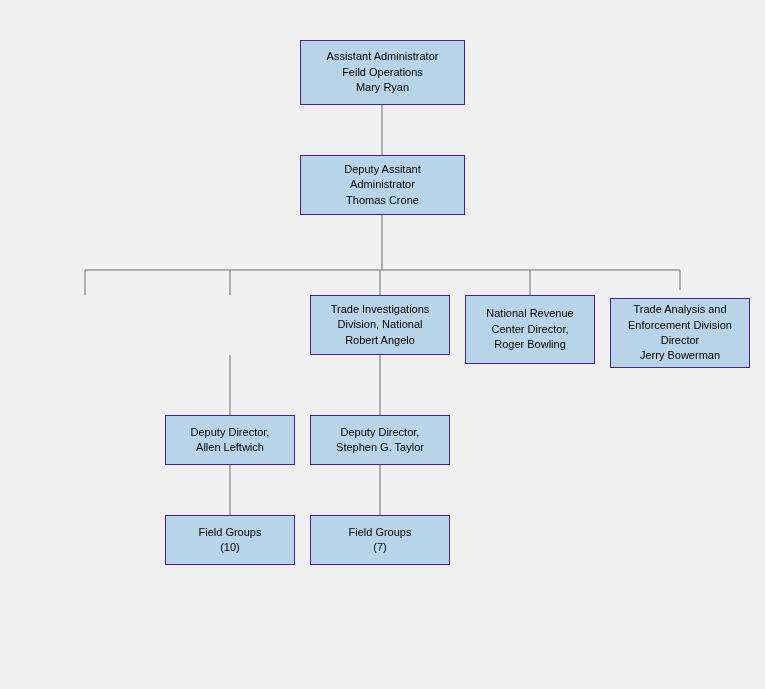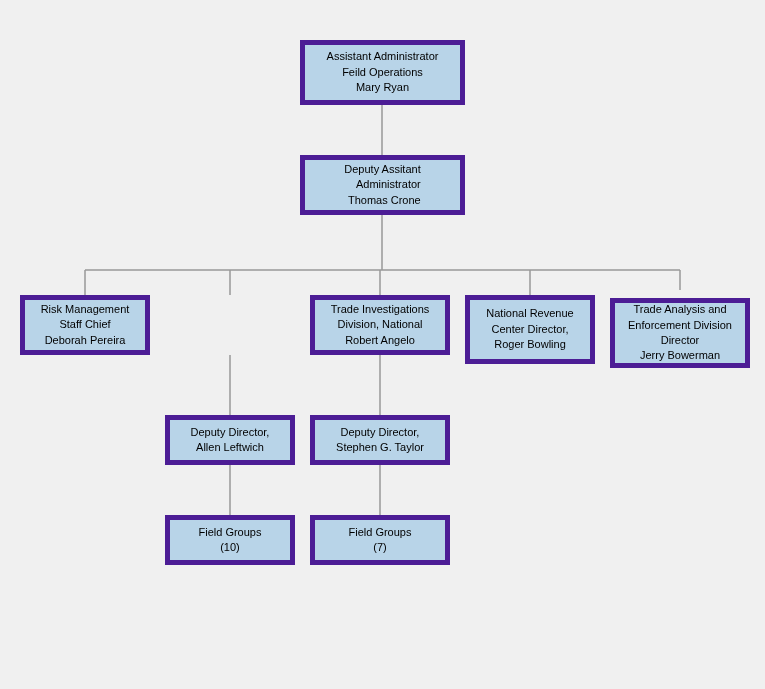--- a/index.html
+++ b/index.html
@@ -13,21 +13,21 @@
     }
     .chart-container {
       width: 765px;
       height: 689px;
       position: relative;
       background: #f0f0f0;
     }
     .org-node {
       position: absolute;
       background: #b8d4e8;
-      border: 5px solid #4c1d95;
+      border: 1px solid #4c1d95;
       text-align: center;
       padding: 6px 8px;
       line-height: 1.4;
       display: flex;
       align-items: center;
       justify-content: center;
     }
     svg.connectors {
       position: absolute;
       top: 0; left: 0;
@@ -63,30 +63,25 @@
     <line x1="380" y1="465" x2="380" y2="515" stroke="#999" stroke-width="1.5"></line>
   </svg>
 
   <div class="org-node" style="left:300px; top:40px; width:165px; height:65px; font-size:11px;">
     <span style="white-space:pre-line;">Assistant Administrator
 Feild Operations
 Mary Ryan</span>
   </div>
 
   <div class="org-node" style="left:300px; top:155px; width:165px; height:60px; font-size:11px;">
-    <span style="white-space:pre-line;text-align:right;">Deputy Assitant
+    <span style="white-space:pre-line;">Deputy Assitant
 Administrator
 Thomas Crone</span>
   </div>
 
-  <div class="org-node" style="left:20px; top:295px; width:130px; height:60px; font-size:11px;">
-    <span style="white-space:pre-line;">Risk Management
-Staff Chief
-Deborah Pereira</span>
-  </div>
 
 
   <div class="org-node" style="left:310px; top:295px; width:140px; height:60px; font-size:11px;">
     <span style="white-space:pre-line;">Trade Investigations
 Division, National
 Robert Angelo</span>
   </div>
 
   <div class="org-node" style="left:465px; top:295px; width:130px; height:69px; font-size:11px;">
     <span style="white-space:pre-line;">National Revenue

